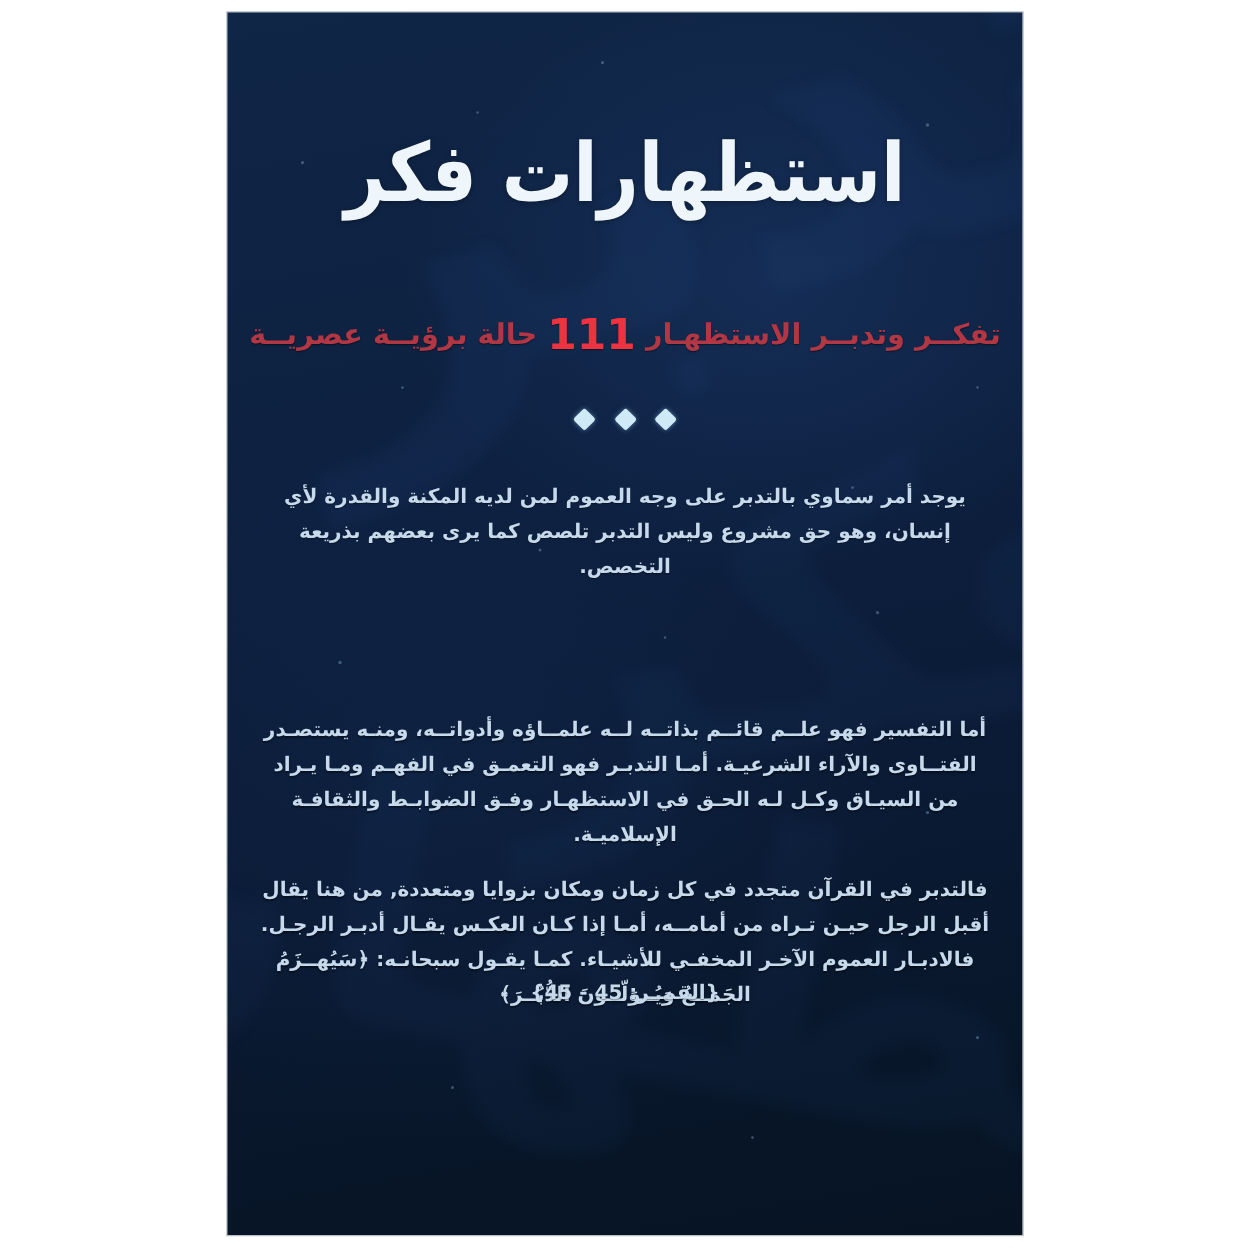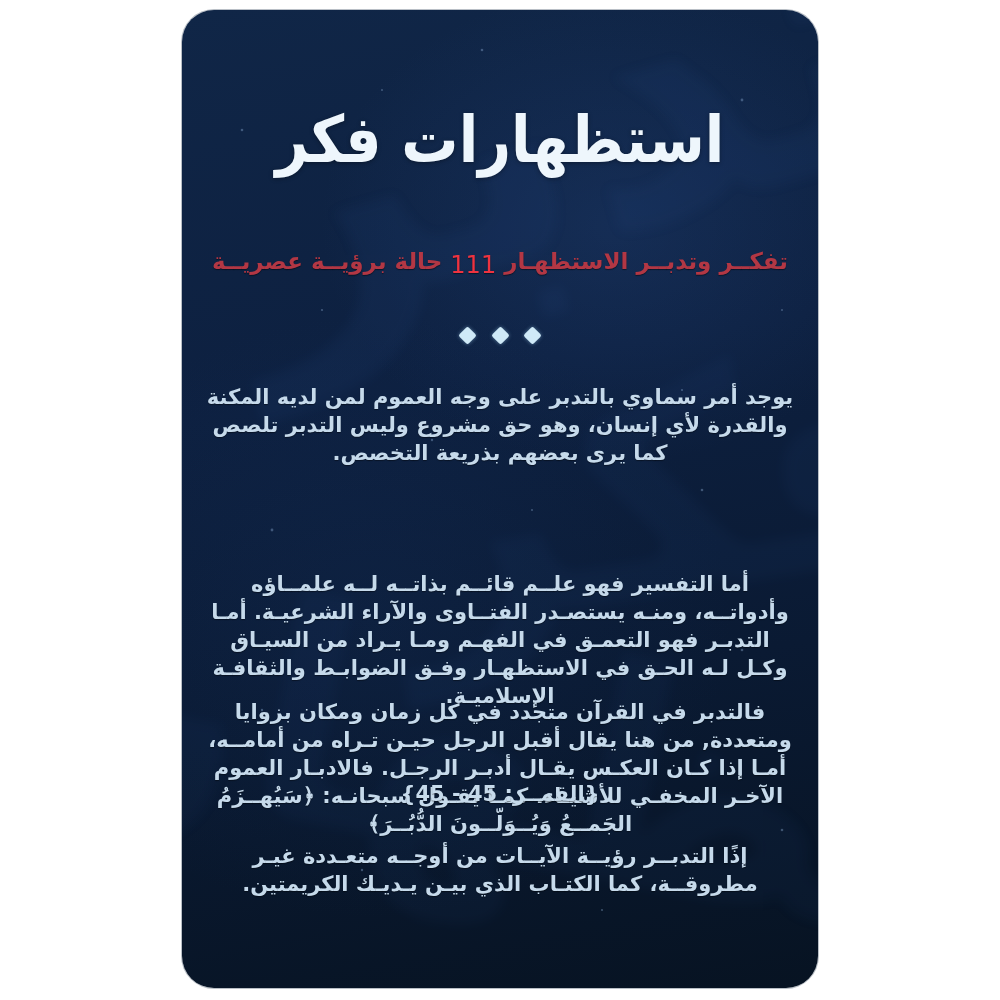--- a/index.html
+++ b/index.html
@@ -6,21 +6,20 @@
   html,body { margin:0; padding:0; }
   body {
     width:1000px; height:1000px; background:#ffffff; position:relative;
     font-family:"DejaVu Sans", sans-serif; overflow:hidden;
   }
   .panel {
     position:absolute; left:182px; top:10px; width:636px; height:978px;
     background:linear-gradient(170deg,#102647 0%, #0d2040 38%, #0a1a33 68%, #071322 100%);
     overflow:hidden;
     box-shadow:0 0 0 1px #b9bfc6;
-    border-radius:32px;
   }
   .glow {
     position:absolute; left:0; top:0; width:100%; height:100%;
     background:radial-gradient(420px 340px at 68% 22%, rgba(40,75,135,0.28), rgba(0,0,0,0) 70%),
                radial-gradient(500px 420px at 30% 62%, rgba(25,55,105,0.18), rgba(0,0,0,0) 72%);
     pointer-events:none;
   }
   .wm {
     position:absolute; color:#2c528f; font-weight:bold; direction:rtl;
     filter:blur(6px); pointer-events:none; white-space:nowrap; line-height:1;
@@ -38,33 +37,33 @@
     text-shadow:0 1px 4px rgba(0,0,0,.35);
   }
   .subtitle {
     position:absolute; top:238px; left:0; width:100%;
     direction:rtl; text-align:center;
     color:#b23744; font-weight:bold; font-size:23px;
     text-shadow:0 1px 1px rgba(0,0,0,.45);
     white-space:nowrap;
   }
   .subtitle .num {
-    color:#ee3340; font-size:24px; font-weight:normal;
+    color:#ee3340; font-size:34px; font-weight:bold;
     vertical-align:-4px; margin:0 8px; letter-spacing:1px;
   }
   .diamonds { position:absolute; top:317px; left:0; width:100%; text-align:center; }
   .diamond {
     display:inline-block; width:13px; height:13px; background:#cfe9f7;
     transform:rotate(45deg); margin:0 7px; border-radius:2px;
     box-shadow:0 0 4px rgba(160,210,240,.5);
   }
   .para {
     position:absolute; left:23px; width:590px;
     direction:rtl; text-align:center;
-    color:#c6daeb; font-size:21px; font-weight:bold; line-height:28px;
+    color:#c6daeb; font-size:16px; font-weight:bold; line-height:28px;
     text-shadow:0 1px 1px rgba(0,0,0,.4);
   }
   .p1 { top:373px; }
   .p2 { top:464px; }
   .p3 { top:560px; }
   .p4 { top:688px; }
   .p4ref { top:770px; }
   .p5 { top:832px; }
 </style>
 </head>
@@ -115,15 +114,14 @@
 
   <div class="para p1">يوجد أمر سماوي بالتدبر على وجه العموم لمن لديه المكنة والقدرة لأي إنسان، وهو حق مشروع وليس التدبر تلصص كما يرى بعضهم بذريعة التخصص.</div>
 
 
   <div class="para p3">أما التفسير فهو علــم قائــم بذاتــه لــه علمــاؤه وأدواتــه، ومنـه يستصـدر الفتــاوى والآراء الشرعيـة. أمـا التدبـر فهو التعمـق في الفهـم ومـا يـراد من السيـاق وكـل لـه الحـق في الاستظهـار وفـق الضوابـط والثقافـة الإسلاميـة.</div>
 
   <div class="para p4">فالتدبر في القرآن متجدد في كل زمان ومكان بزوايا ومتعددة, من هنا يقال أقبل الرجل حيـن تـراه من أمامــه، أمـا إذا كـان العكـس يقـال أدبـر الرجـل. فالادبـار العموم الآخـر المخفـي للأشيـاء. كمـا يقـول سبحانـه: ﴿سَيُهــزَمُ الجَمــعُ وَيُــوَلّــونَ الدُّبُــرَ﴾</div>
 
   <div class="para p4ref">{القمــر: 45 - 45}</div>
 
-  <div class="para p5">إذًا التدبــر رؤيــة الآيــات من أوجــه متعـددة غيـر مطروقــة، كما الكتـاب الذي بيـن يـديـك الكريمتين.</div>
 
 </div>
 
 </body></html>

